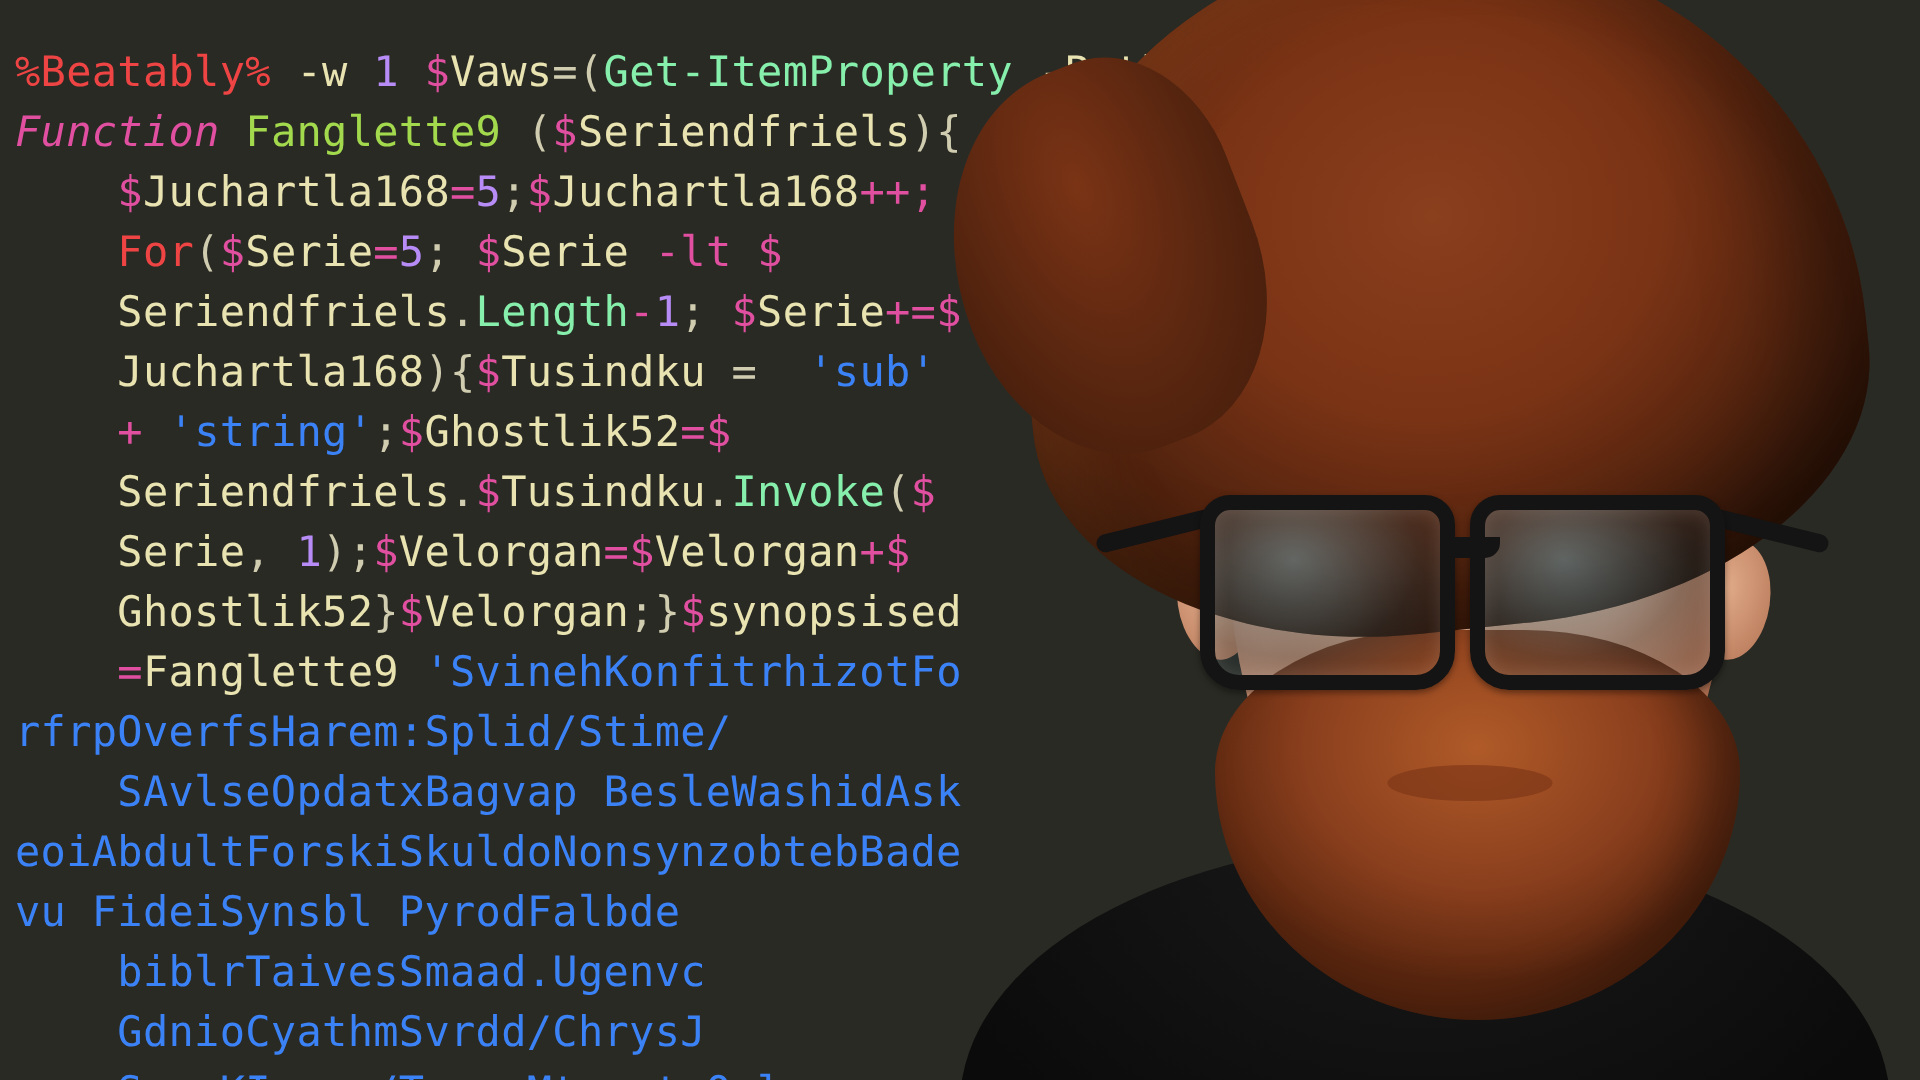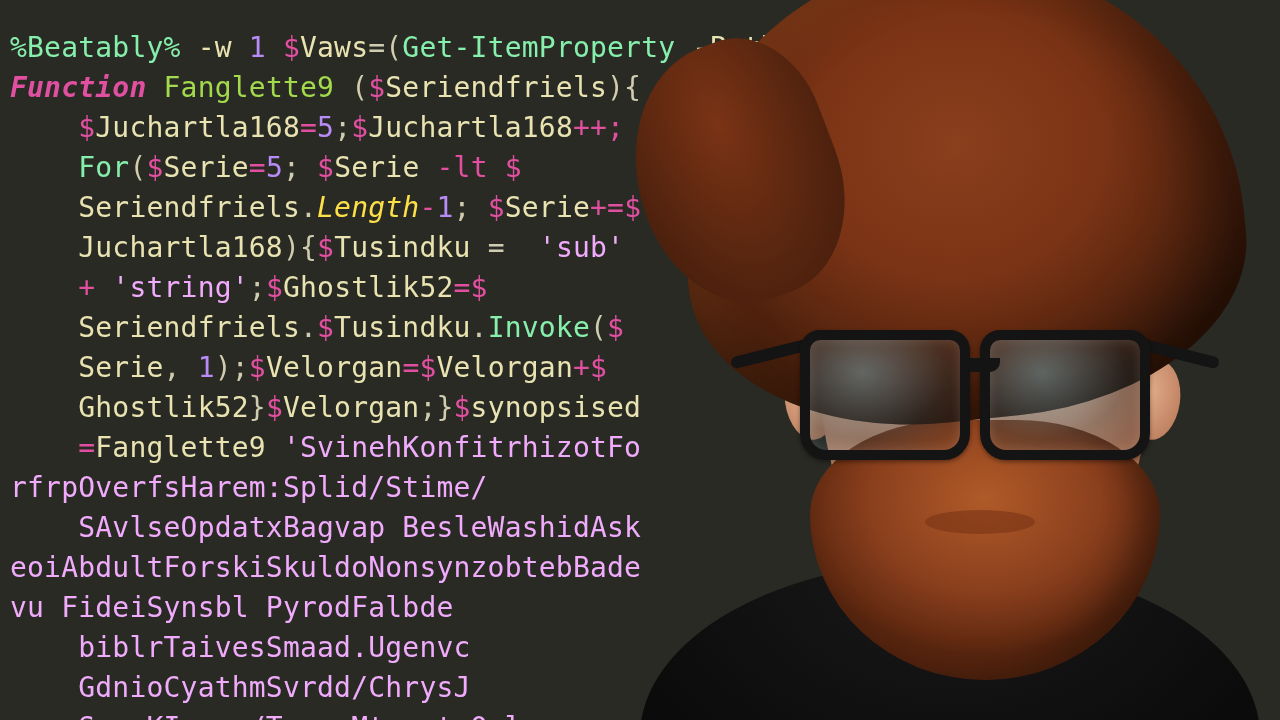--- a/index.html
+++ b/index.html
@@ -25,30 +25,30 @@
     height: 720px;
     padding: 0 10px;
     box-sizing: border-box;
     font-size: 28px;
     line-height: 40px;
     white-space: pre;
     color: #e8e3b0;
     letter-spacing: 0.2px;
   }
   .code .row { display: block; height: 40px; }
-  .c-keyword   { color: #86efac; }      
-  .c-keyword-i { color: #e04fa0; font-style: italic; font-weight: bold; }
+  .c-keyword   { color: #ef4444; }      
+  .c-keyword-i { color: #e04fa0; font-style: italic; }
   .c-funcdecl  { color: #a2d94d; }      
   .c-var       { color: #e8e3b0; }      
   .c-punct     { color: #d0ccb0; }
   .c-dollar    { color: #e04fa0; }      
   .c-num       { color: #b88cf7; }      
-  .c-str       { color: #f0abfc; }      
+  .c-str       { color: #3b82f6; }      
   .c-cmd       { color: #86efac; }      
-  .c-prop      { color: #fde047; font-style: italic; }
+  .c-prop      { color: #86efac; }
   .c-op        { color: #e04fa0; }
 
   
   .photo {
     position: absolute;
     right: 0;
     bottom: 0;
     width: 615px;
     height: 720px;
     pointer-events: none;

